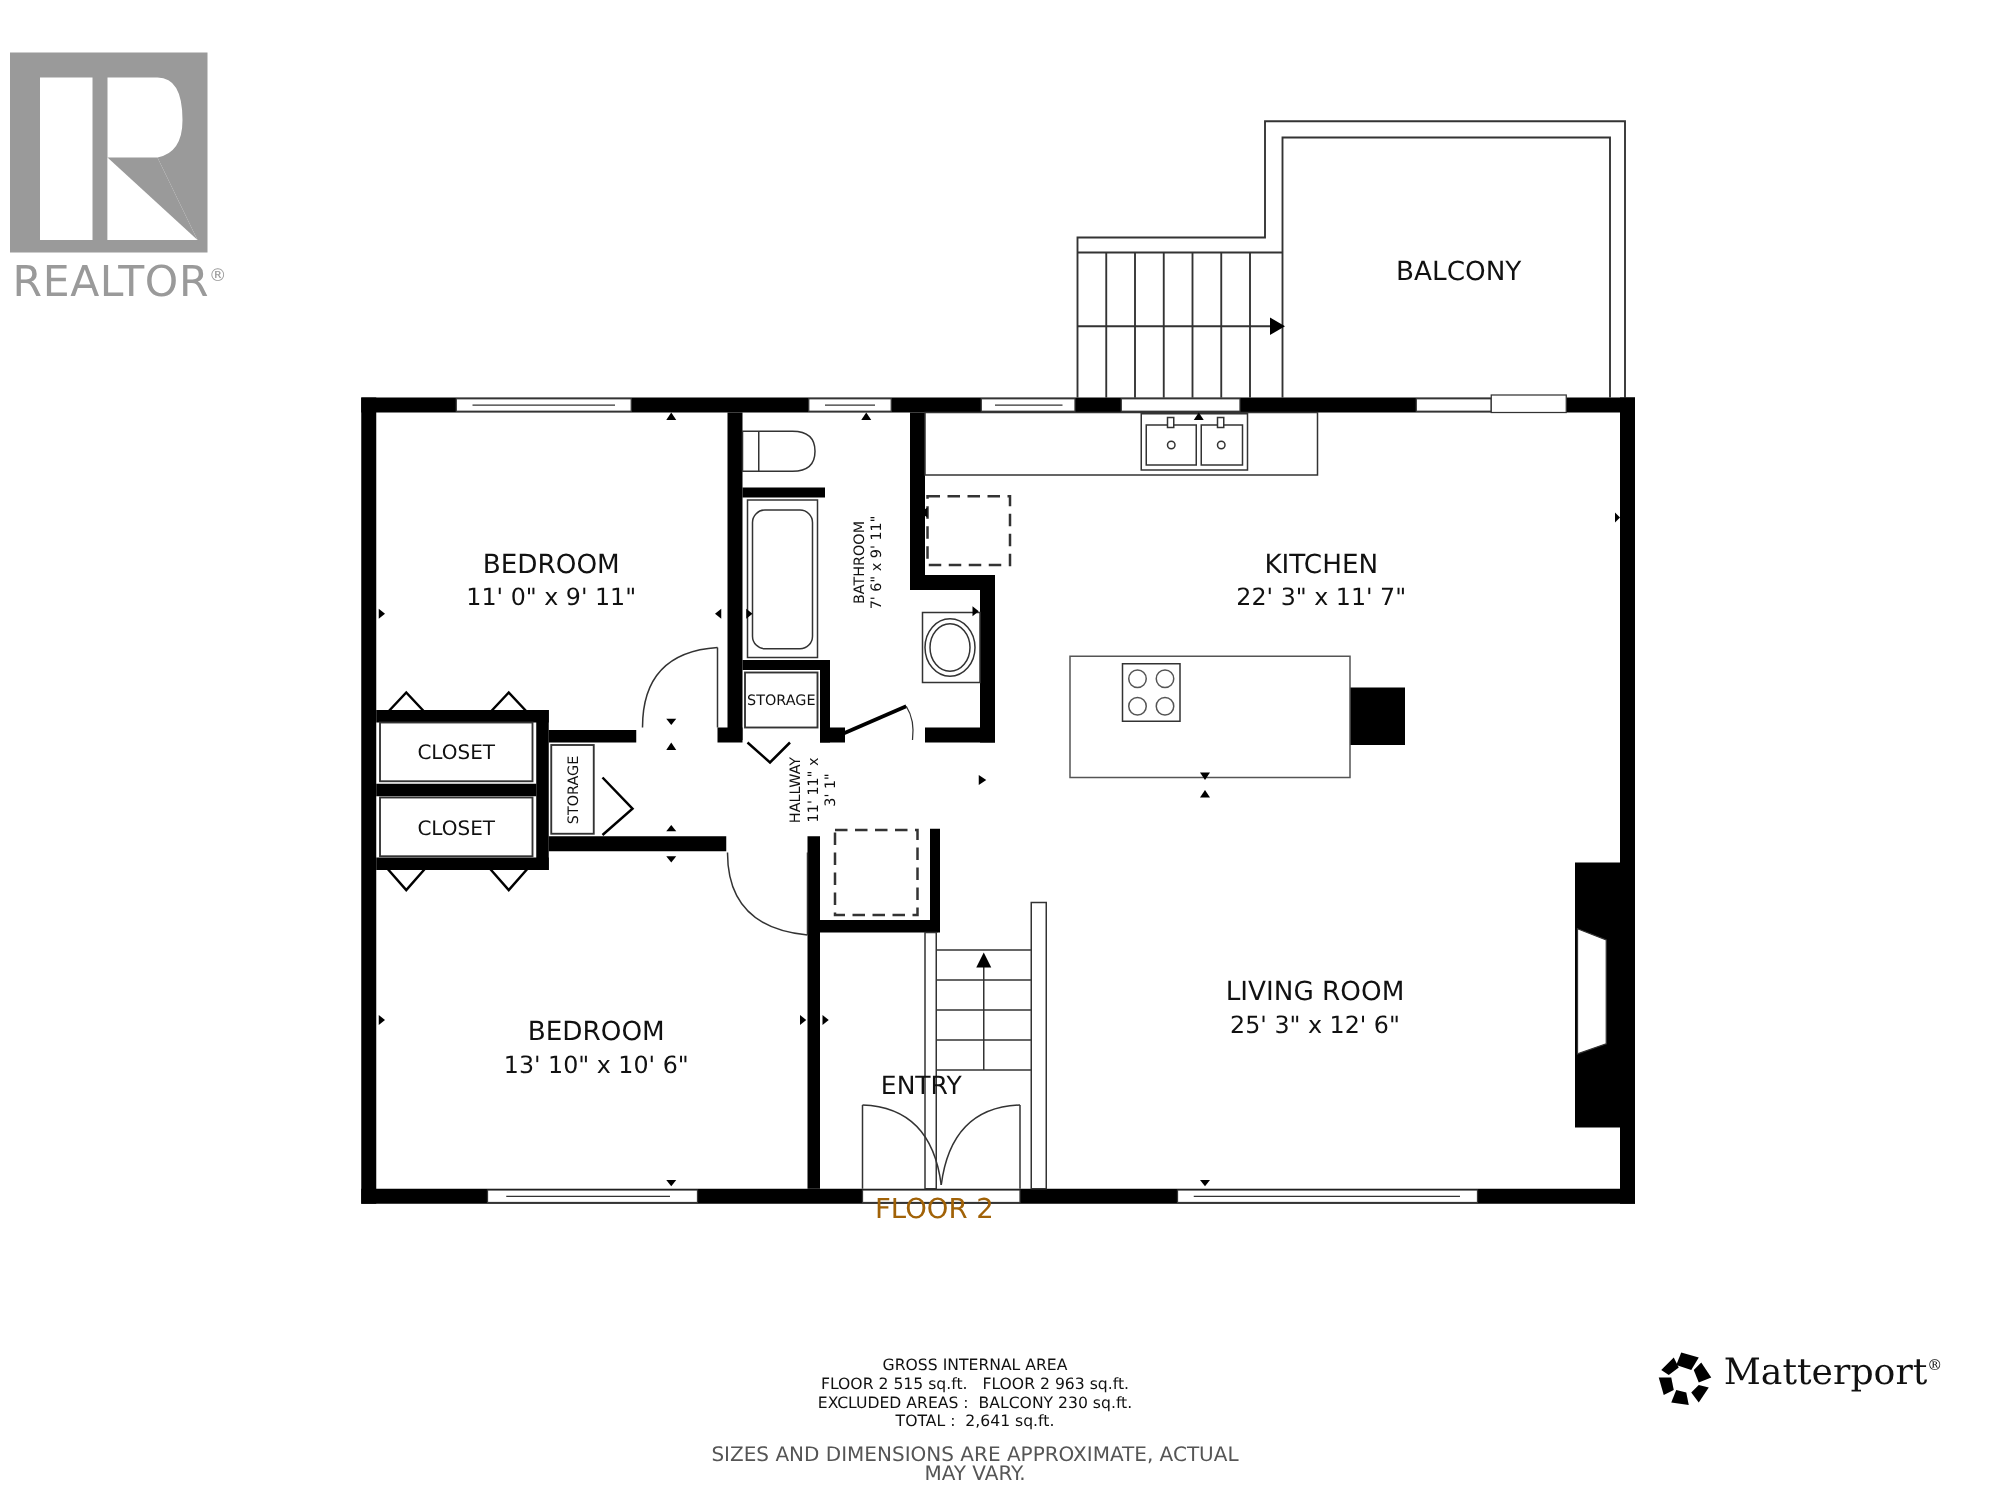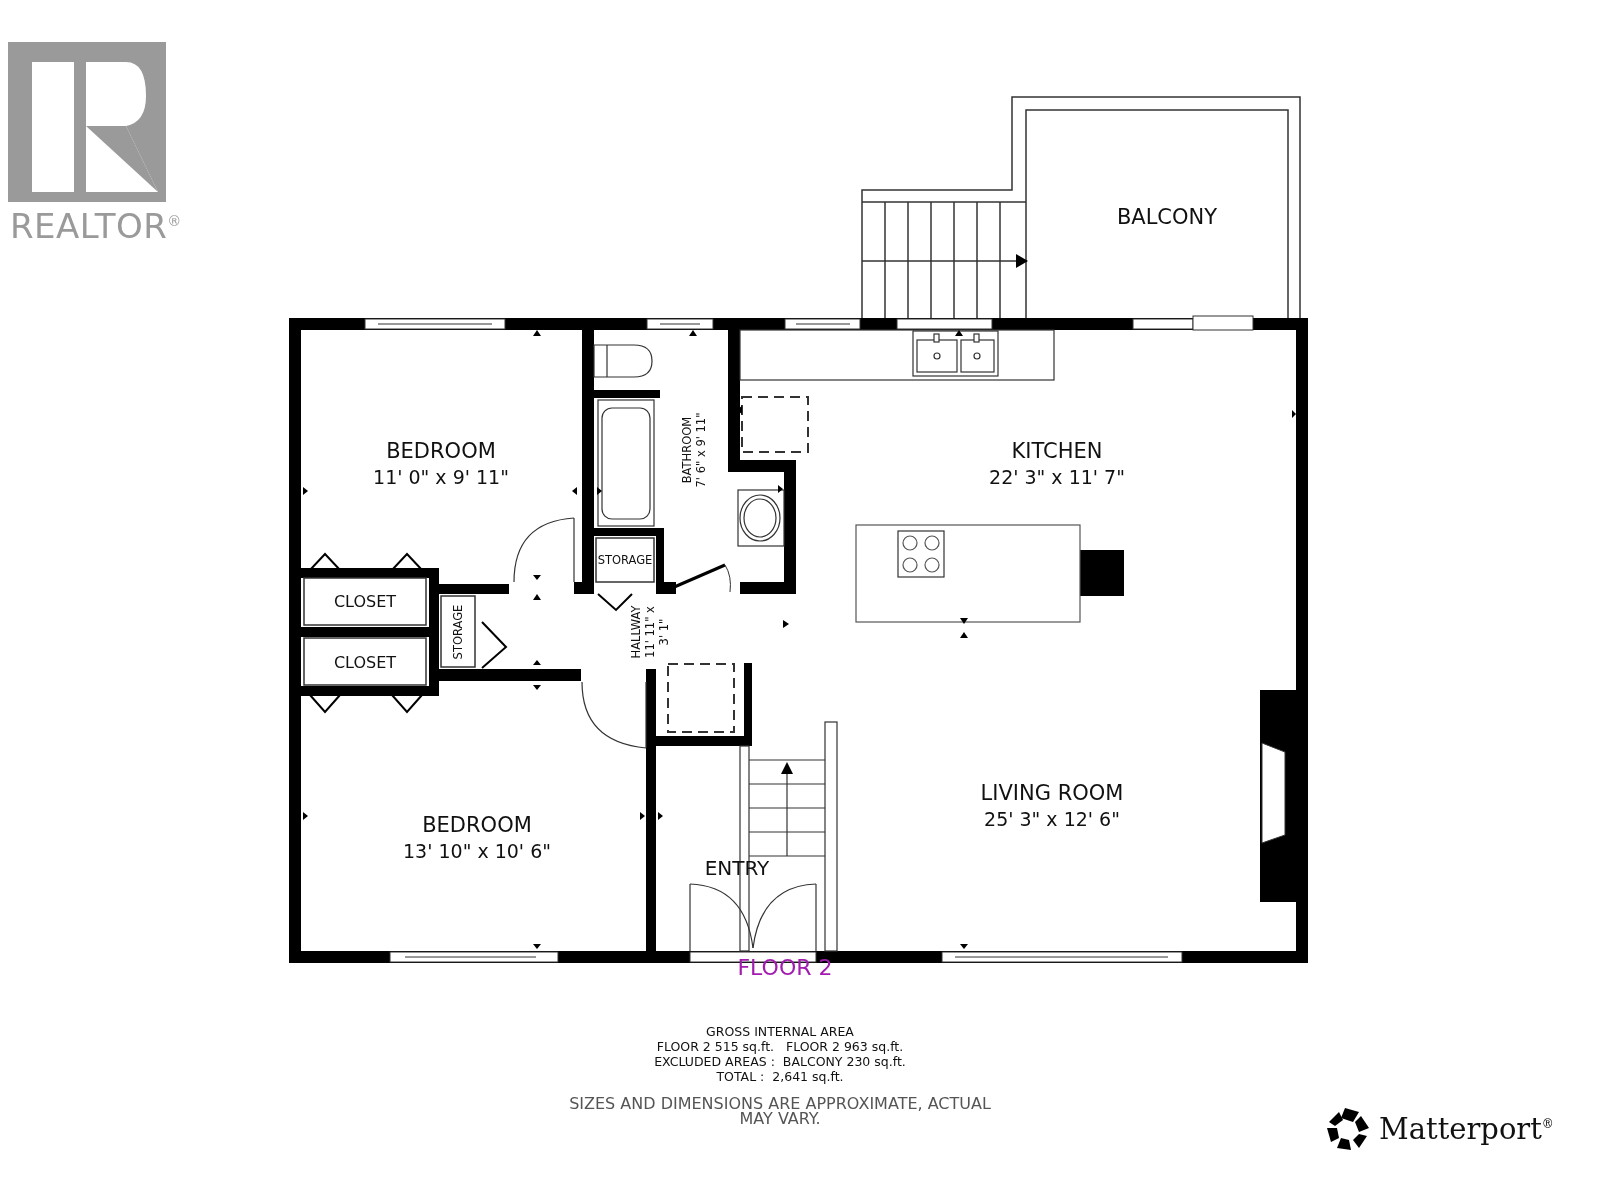--- a/index.html
+++ b/index.html
@@ -8,26 +8,26 @@
   #plan { position:absolute; left:0; top:0; width:1600px; height:1200px; }
   .lbl { font-family:"DejaVu Sans", sans-serif; fill:#111; }
   .room-name { font-size:21px; }
   .room-dim { font-size:19px; }
   .small { font-size:11.5px; }
   .realtor { position:absolute; left:8px; top:42px; width:170px; height:200px;padding-left:28px; }
   .realtor-box { position:absolute; left:0; top:0; width:158px; height:160px; background:#9a9a9a; }
   .realtor-text { position:absolute; left:2px; top:164px; font-size:34px; color:#9a9a9a;
                   font-family:"DejaVu Sans", sans-serif; letter-spacing:0.5px; }
   .realtor-text sup { font-size:14px; }
-  .area { position:absolute; left:560px; top:1024px; width:440px; text-align:center;
+  .area { position:absolute; left:560px; top:1084px; width:440px; text-align:center;
           font-family:"DejaVu Sans", sans-serif; font-size:12.5px; line-height:15px; color:#111; }
   .area .disclaimer { font-size:16px; color:#555; margin-top:12px; }
-  .floor-label { position:absolute; left:700px; top:955px; width:170px; text-align:center;
-                 font-size:22px; font-family:"DejaVu Sans", sans-serif; color:#a21caf; }
-  .matterport { position:absolute; left:1325px; top:1104px; height:50px; display:flex; align-items:center; }
+  .floor-label { position:absolute; left:700px; top:955px; width:170px; text-align:left;
+                 font-size:22px; font-family:"DejaVu Sans", sans-serif; color:#a16207; }
+  .matterport { position:absolute; left:1325px; top:1080px; height:50px; display:flex; }
   .matterport-text { font-family:"DejaVu Serif", "Liberation Serif", serif; font-size:29px; color:#111; margin-left:8px; }
   .matterport-text sup { font-size:12px; }
 </style>
 </head>
 <body>
 
 <div class="realtor">
   <div class="realtor-box">
     <svg width="158" height="160" viewBox="0 0 158 160">
       <rect x="24" y="20" width="42" height="130" fill="#fff"></rect>

